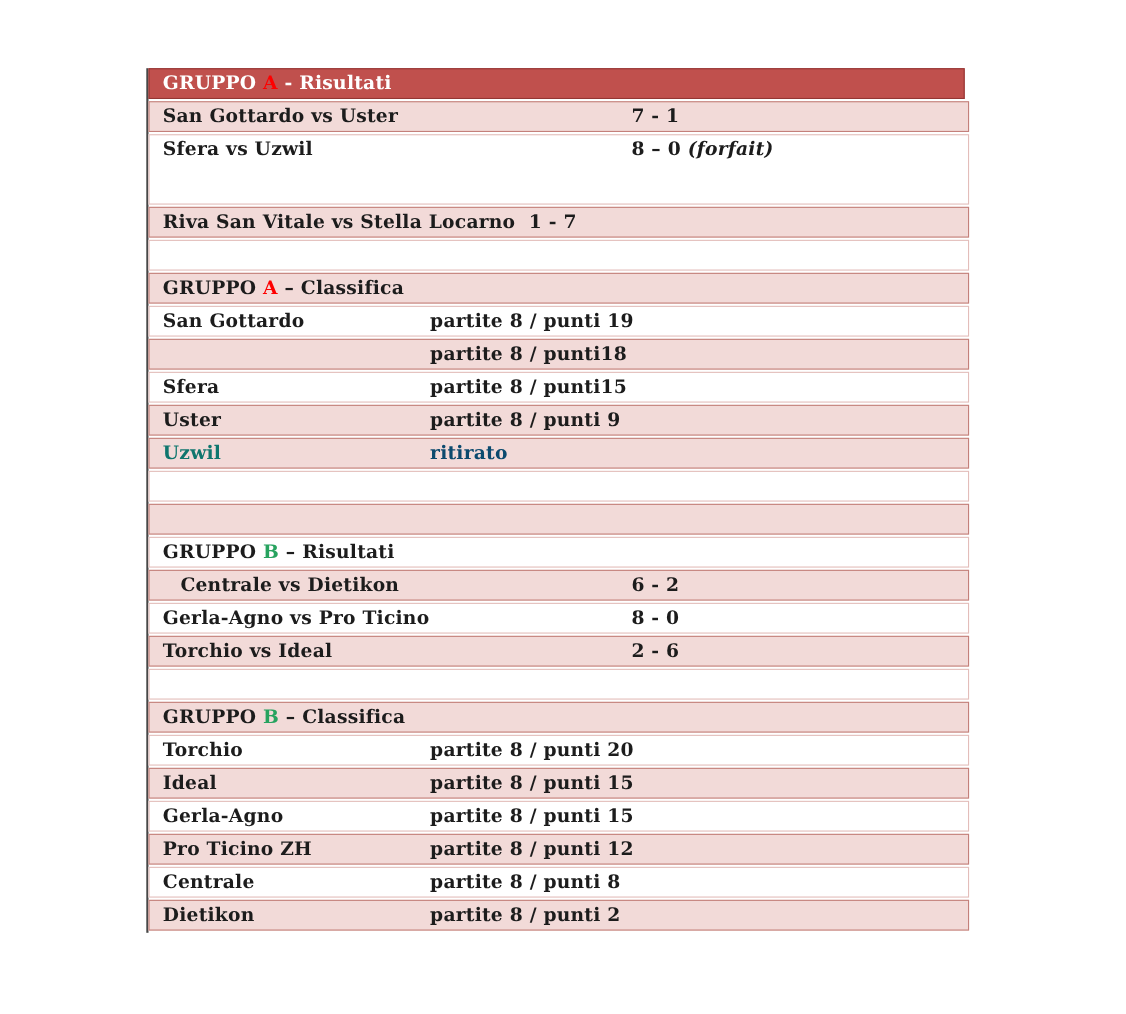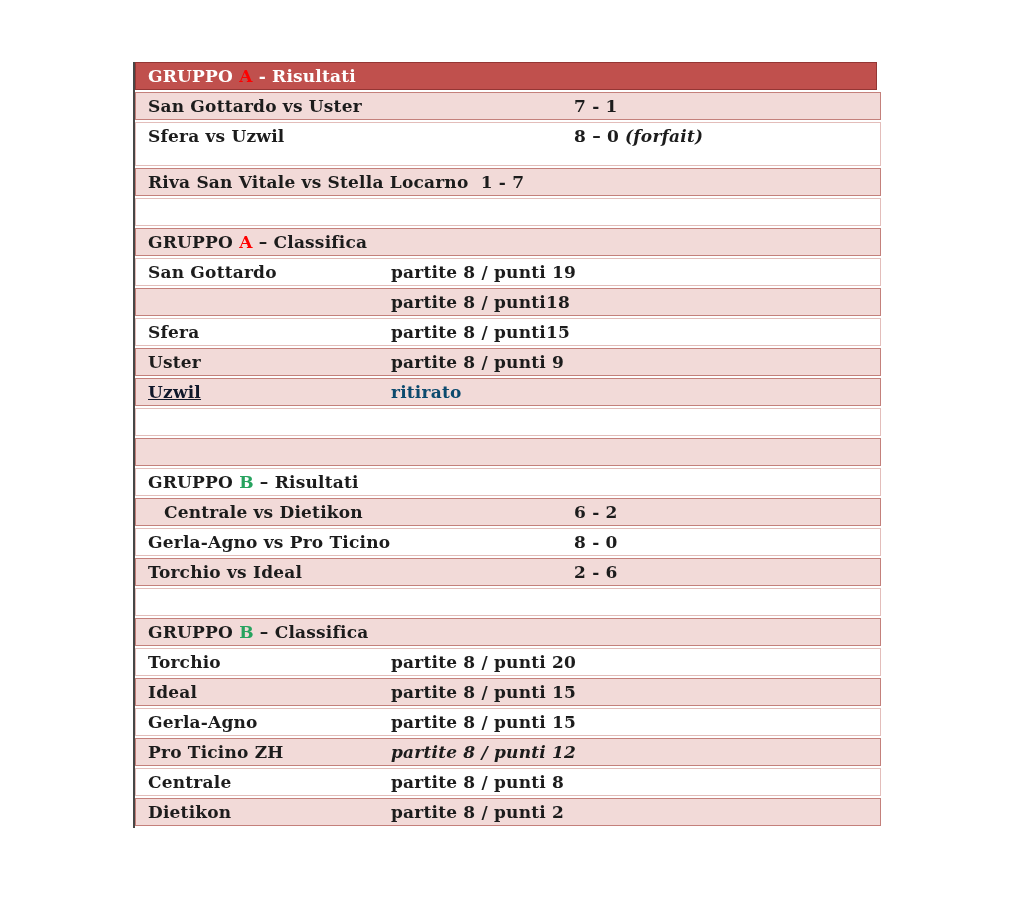--- a/index.html
+++ b/index.html
@@ -24,21 +24,21 @@
     position:absolute;left:133px;top:62px;width:748px;
     border-left:2px solid var(--left-rule);
     padding-left:0;
   }
   .row{
     position:relative;
     height:28px;
     border:1px solid var(--pink-border);
     margin-bottom:2px;
   }
-  .row.tall{height:44px;}
+  .row.tall{height:64px;}
   .row.dark{background:var(--header-bg);border-color:var(--header-border);margin-right:4px;}
   .row.pink{background:var(--pink-bg);border-color:var(--pink-border);}
   .row.white{background:#ffffff;border-color:var(--white-border);}
   .cell{
     position:absolute;top:0;
     line-height:26px;
     white-space:pre;
     font-weight:bold;
     font-size:17px;
     letter-spacing:0.2px;
@@ -77,21 +77,21 @@
     </div>
     <div class="row white">
       <span class="cell" style="left: 12px;"><span>Sfera</span></span>
       <span class="cell" style="left: 255px;"><span>partite 8 / punti15</span></span>
     </div>
     <div class="row pink">
       <span class="cell" style="left: 12px;"><span>Uster</span></span>
       <span class="cell" style="left: 255px;"><span>partite 8 / punti 9</span></span>
     </div>
     <div class="row pink">
-      <span class="cell" style="left: 12px;"><span style="color: #0f172a; text-decoration: underline;">Uzwil</span></span>
+      <span class="cell" style="left: 12px;"><span style="color: #0f766e;">Uzwil</span></span>
       <span class="cell" style="left: 255px;"><span style="color: #0c4a6e;">ritirato</span></span>
     </div>
     <div class="row white"></div>
     <div class="row pink"></div>
     <div class="row white">
       <span class="cell" style="left: 12px;"><span>GRUPPO </span><span style="color: rgb(39, 163, 95);">B</span><span> – Risultati</span></span>
     </div>
     <div class="row pink">
       <span class="cell" style="left: 28px;"><span>Centrale vs Dietikon</span></span>
       <span class="cell" style="left: 438px;"><span>6 - 2</span></span>
@@ -115,21 +115,21 @@
     <div class="row pink">
       <span class="cell" style="left: 12px;"><span>Ideal</span></span>
       <span class="cell" style="left: 255px;"><span>partite 8 / punti 15</span></span>
     </div>
     <div class="row white">
       <span class="cell" style="left: 12px;"><span>Gerla-Agno</span></span>
       <span class="cell" style="left: 255px;"><span>partite 8 / punti 15</span></span>
     </div>
     <div class="row pink">
       <span class="cell" style="left: 12px;"><span>Pro Ticino ZH</span></span>
-      <span class="cell" style="left: 255px; font-style: italic;"><span>partite 8 / punti 12</span></span>
+      <span class="cell" style="left: 255px;"><span>partite 8 / punti 12</span></span>
     </div>
     <div class="row white">
       <span class="cell" style="left: 12px;"><span>Centrale</span></span>
       <span class="cell" style="left: 255px;"><span>partite 8 / punti 8</span></span>
     </div>
     <div class="row pink">
       <span class="cell" style="left: 12px;"><span>Dietikon</span></span>
       <span class="cell" style="left: 255px;"><span>partite 8 / punti 2</span></span>
     </div>
   </div>

